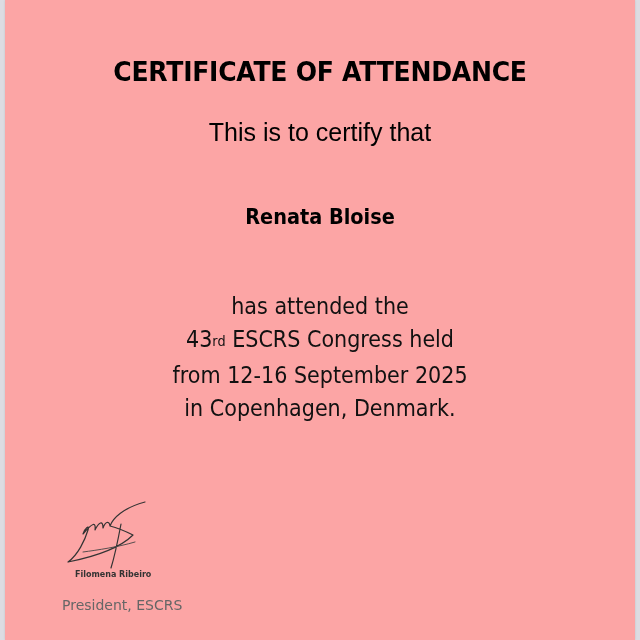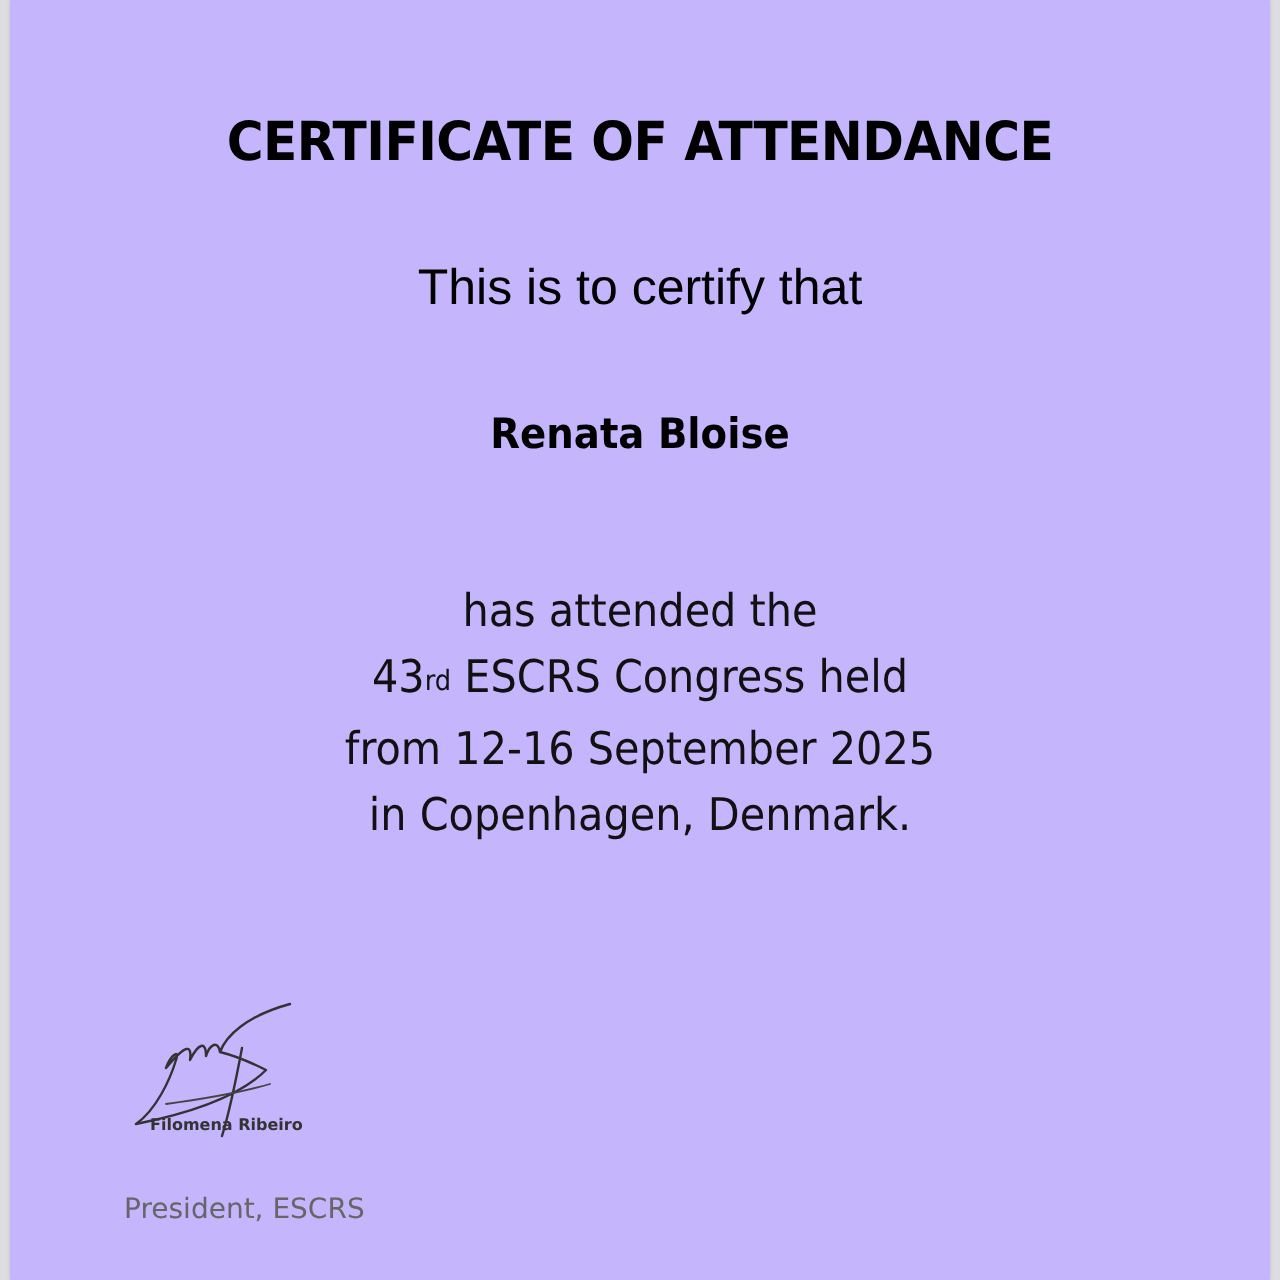--- a/index.html
+++ b/index.html
@@ -4,35 +4,35 @@
   <style>
     html, body { margin: 0; padding: 0; }
     body {
       width: 640px; height: 640px; overflow: hidden;
       background: #dcdce2;
       position: relative;
       font-family: "Liberation Sans", sans-serif;
     }
     .page {
       position: absolute; left: 5px; top: 0; width: 630px; height: 640px;
-      background: #c4b5fd;
+      background: #fca5a5;
       box-shadow: 0 0 2px rgba(0,0,0,0.12);
     }
     .title {
       position: absolute; left: 0; right: 0; top: 56px;
       text-align: center;
       font-family: "DejaVu Sans", sans-serif;
       font-weight: bold; font-size: 27px; letter-spacing: -0.3px;
       color: #000; transform: scaleX(0.93); transform-origin: center;
     }
     .certify {
       position: absolute; left: 0; right: 0; top: 118px;
       text-align: center;
       font-family: "Liberation Sans", sans-serif;
-      font-size: 25px; color: #000; margin-top: 12px;
+      font-size: 25px; color: #000;
     }
     .name {
       position: absolute; left: 0; right: 0; top: 205px;
       text-align: center;
       font-family: "DejaVu Sans", sans-serif;
       font-weight: bold; font-size: 21px; color: #000;
       transform: scaleX(0.92); transform-origin: center;
     }
     .body-text {
       position: absolute; left: 0; right: 0; top: 290px;
@@ -41,21 +41,21 @@
       font-size: 22.5px; line-height: 33px; color: #111;
       transform: scaleX(0.92); transform-origin: center;
     }
     .body-text sup.ord {
       font-size: 14px; vertical-align: 0; position: relative; top: -1px;
     }
     .sig {
       position: absolute; left: 58px; top: 500px; width: 90px; height: 70px;
     }
     .signer-name {
-      position: absolute; left: 57px; top: 558px;
+      position: absolute; left: 57px; top: 570px;
       font-family: "DejaVu Sans", sans-serif; font-weight: bold;
       font-size: 8px; color: #333; padding-left: 13px;
     }
     .signer-role {
       position: absolute; left: 57px; top: 597px;
       font-family: "DejaVu Sans", sans-serif;
       font-size: 14px; color: #666;
     }
   </style>
 </head>

